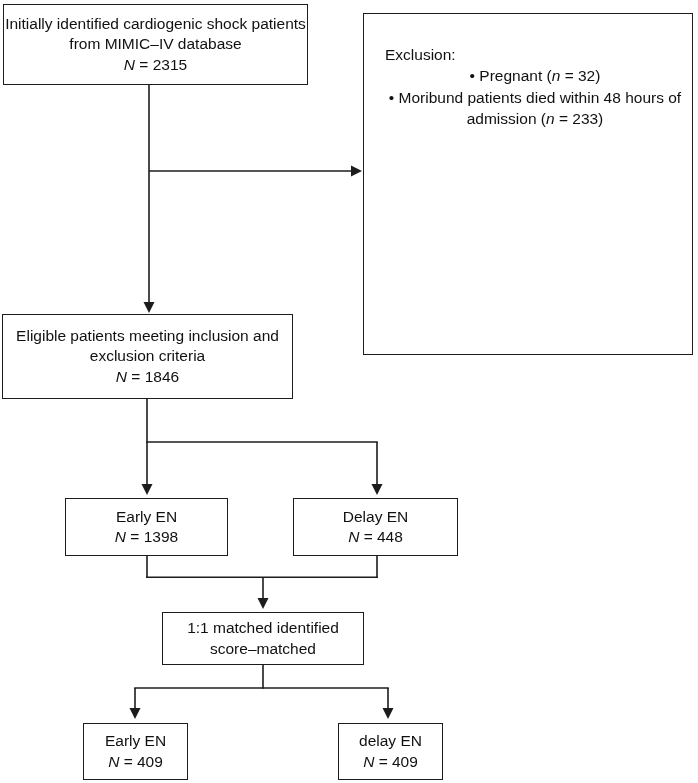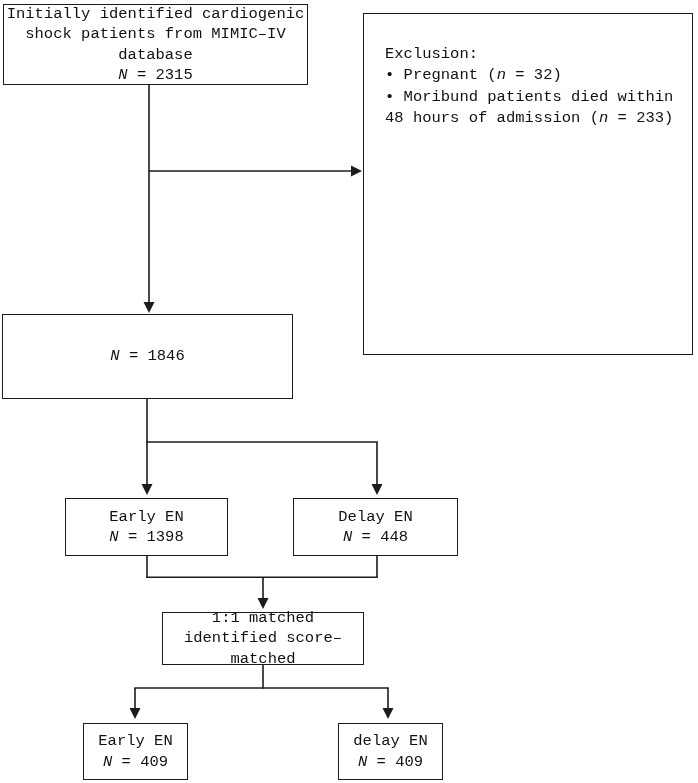--- a/index.html
+++ b/index.html
@@ -5,21 +5,21 @@
   :root{
     --line:#1c1c1c;
     --text:#111111;
     --bg:#ffffff;
   }
   html,body{margin:0;padding:0;background:var(--bg);}
   #canvas{
     position:relative;
     width:698px;height:783px;
     background:var(--bg);
-    font-family:Liberation Mono, monospace;
+    font-family:Liberation Sans, sans-serif;
     color:var(--text);
     overflow:hidden;
   }
   #connectors{position:absolute;left:0;top:0;width:698px;height:783px;}
   #connectors line{stroke:var(--line);stroke-width:1.6px;}
   #connectors polygon{fill:var(--line);}
   .box{
     position:absolute;
     box-sizing:border-box;
     border:1.7px solid var(--line);
@@ -28,21 +28,21 @@
     align-items:center;justify-content:center;
     text-align:center;
     font-size:15.5px;line-height:20.5px;
   }
   .box.excl{
     align-items:flex-start;justify-content:flex-start;
     text-align:left;
     padding:30px 7px 0 21px;
     line-height:21.4px;
   }
-  .excl-item{margin:0;}
+  .excl-item{margin:0;text-align:center;}
   i{font-style:italic;}
 </style>
 </head>
 <body>
 
 <div id="canvas">
 
   <svg id="connectors" viewBox="0 0 698 783" xmlns="http://www.w3.org/2000/svg" aria-hidden="true">
 
     <line x1="149" y1="85" x2="149" y2="303"></line>
@@ -78,20 +78,21 @@
 
   <div class="box excl" style="left:363px;top:13px;width:330px;height:342px;">
     <div>Exclusion:</div>
     <div>
         <div class="excl-item">• Pregnant (<i>n</i> = 32)</div>
         <div class="excl-item">• Moribund patients died within 48 hours of admission (<i>n</i> = 233)</div>
       </div>
   </div>
 
   <div class="box" style="left:2px;top:314px;width:291px;height:85px;">
+    <div>Eligible patients meeting inclusion and exclusion criteria</div>
     <div><i>N</i> = 1846</div>
   </div>
 
   <div class="box" style="left:65px;top:498px;width:163px;height:58px;">
     <div>Early EN</div>
     <div><i>N</i> = 1398</div>
   </div>
 
   <div class="box" style="left:293px;top:498px;width:165px;height:58px;">
     <div>Delay EN</div>

